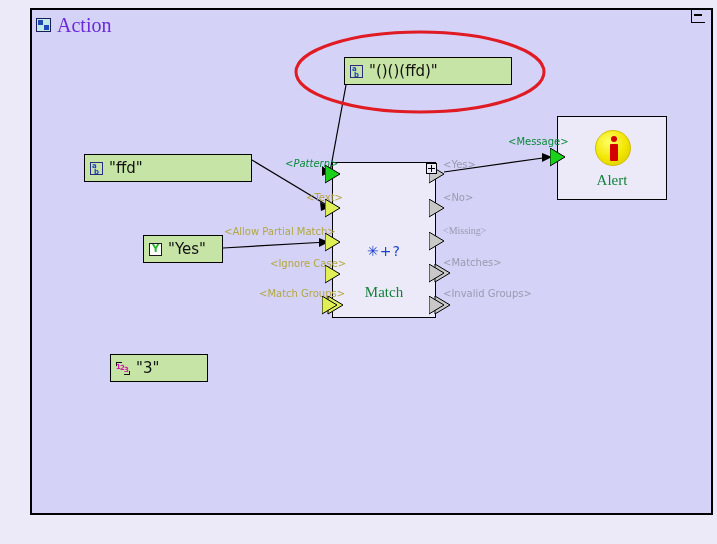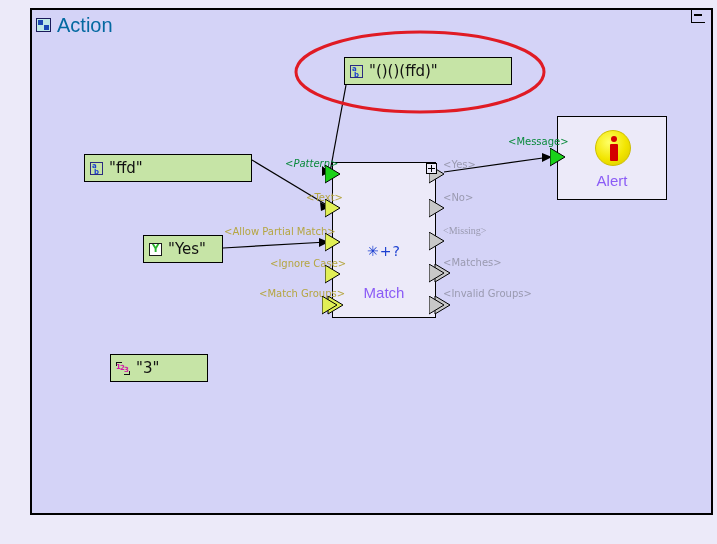--- a/index.html
+++ b/index.html
@@ -20,22 +20,22 @@
     background:#d4d3f7;
     border:2px solid #000;
     box-sizing:border-box;
   }
   .title-row{
     position:absolute;left:36px;top:12px;
     display:flex;align-items:center;gap:6px;
     height:26px;
   }
   .title-text{
-    font-size:20px;color:#0369a1;
-    font-family:Liberation Sans, sans-serif;
+    font-size:20px;color:#6d28d9;
+    font-family:Liberation Serif, serif;
     line-height:20px;
   }
   .action-icon{
     width:15px;height:14px;
     background:#bfe9e8;
     border:1px solid #1a1a5a;
     position:relative;
     box-sizing:border-box;
   }
   .action-icon i{position:absolute;background:#1b49b5;display:block;}
@@ -114,22 +114,22 @@
   
   .node{
     position:absolute;
     background:#eceaf9;
     border:1px solid #000;
     box-sizing:border-box;
   }
   .node-title{
     position:absolute;left:0;right:0;
     text-align:center;
-    font-size:15px;color:#8b5cf6;
-    font-family:Liberation Sans, sans-serif;
+    font-size:15px;color:#15803d;
+    font-family:Liberation Serif, serif;
   }
   .node-glyph{
     position:absolute;left:0;right:0;text-align:center;
     color:#1b3fd0;font-family:"DejaVu Sans", sans-serif;
   }
   .abcde{
     display:inline-block;
     border:1px solid #1b3fd0;
     font-size:11px;line-height:12px;
     padding:0 2px;color:#1b3fd0;

